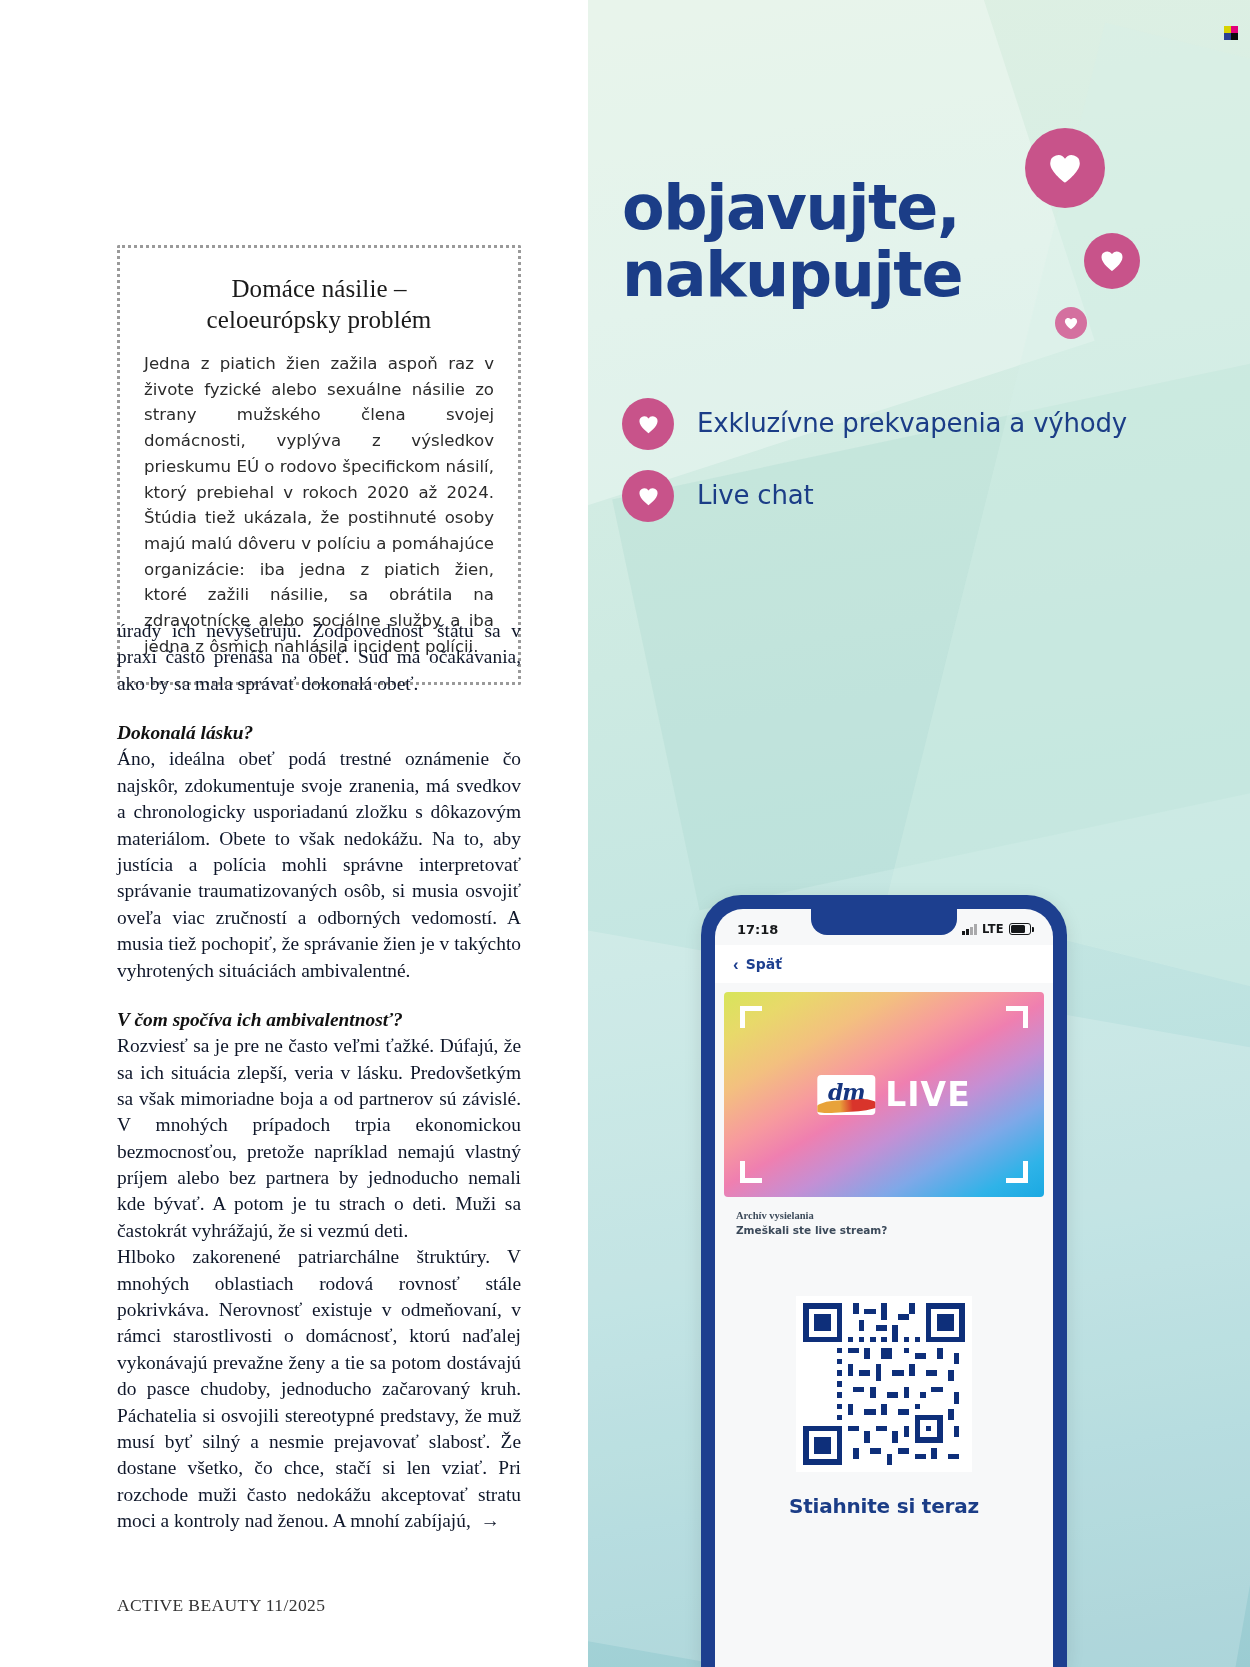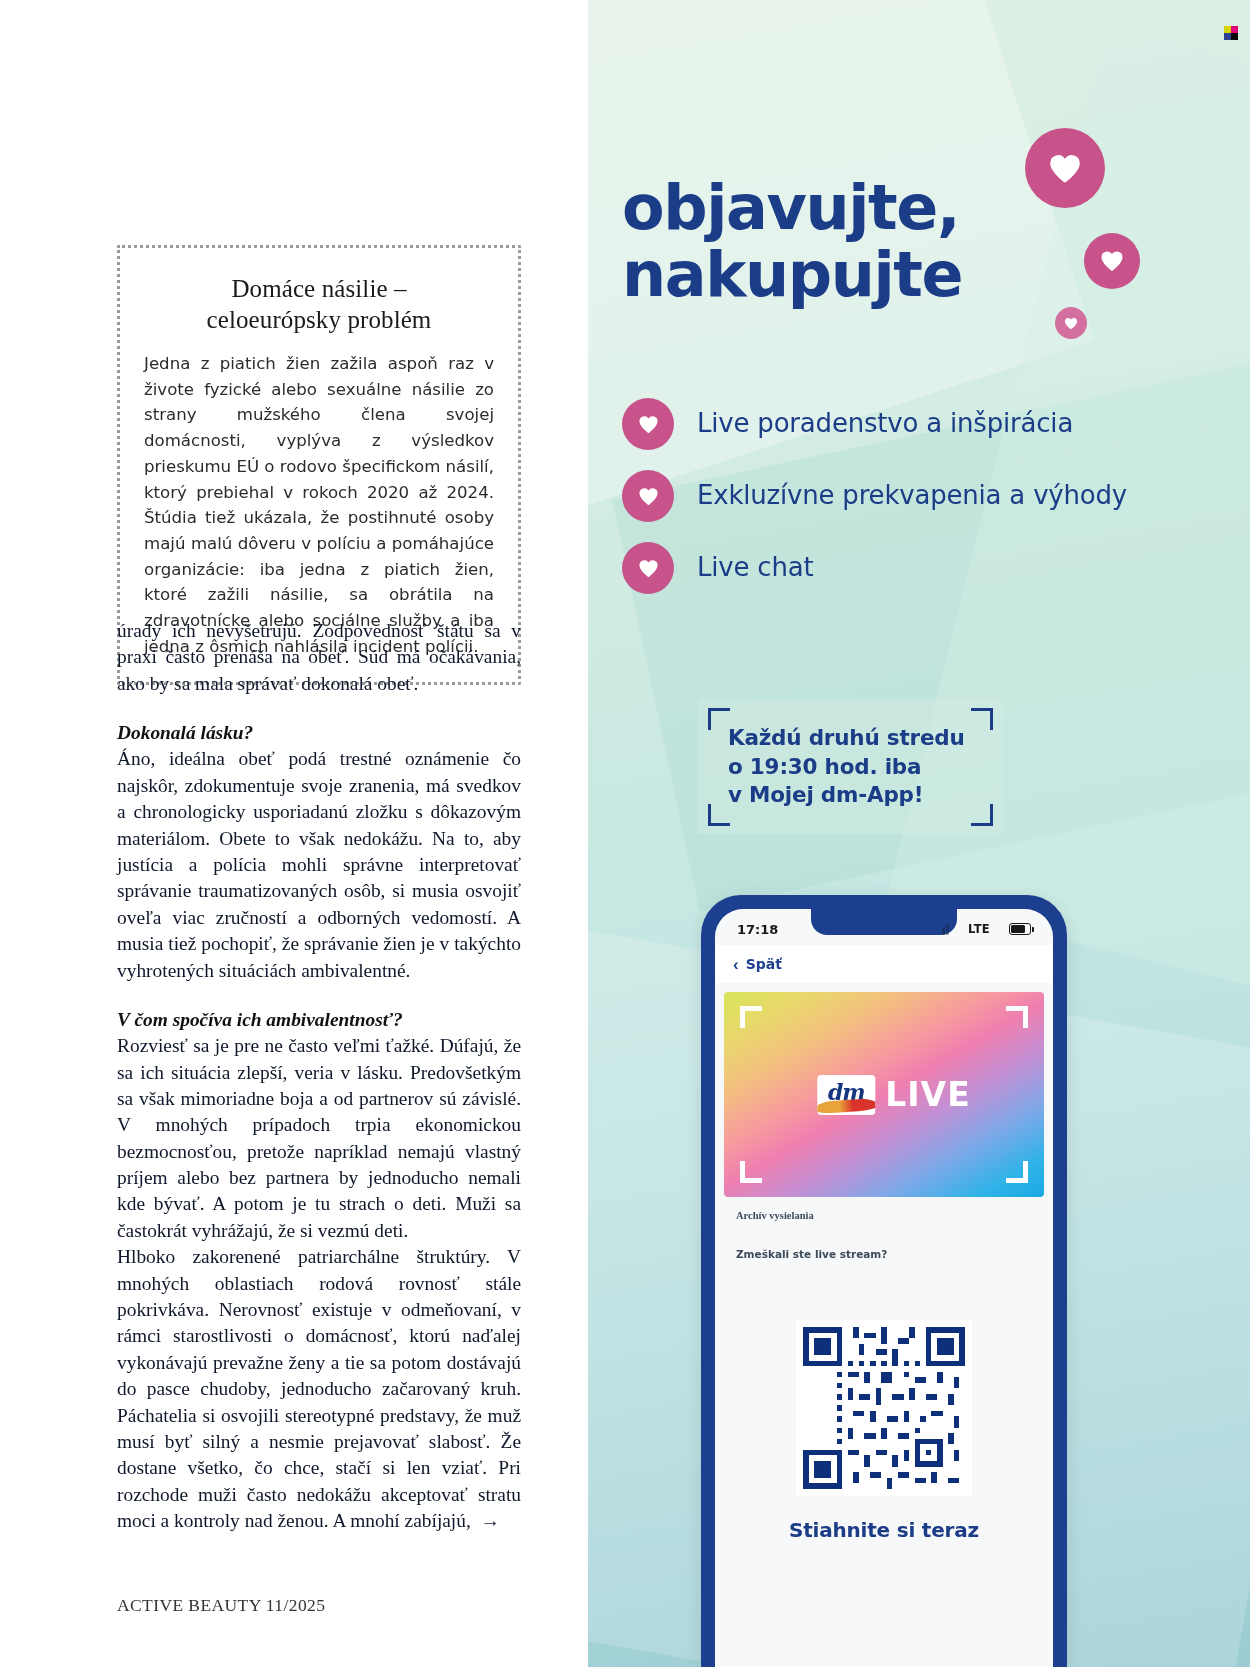--- a/index.html
+++ b/index.html
@@ -260,21 +260,21 @@
     color: #16181a;
   }
   .notch {
     position: absolute;
     left: 50%; top: 0;
     transform: translateX(-50%);
     width: 146px; height: 26px;
     background: #1d3f8f;
     border-radius: 0 0 16px 16px;
   }
-  .status-right { display: flex; align-items: center; gap: 19px; }
+  .status-right { display: flex; align-items: center; gap: 5px; }
   .sig-bars { display: flex; align-items: flex-end; gap: 1.5px; height: 11px; }
   .sig-bars i { width: 2.5px; background: #16181a; display: block; }
   .sig-bars i:nth-child(1){height:4px;}
   .sig-bars i:nth-child(2){height:6px;}
   .sig-bars i:nth-child(3){height:8px;opacity:.35;}
   .sig-bars i:nth-child(4){height:11px;opacity:.35;}
   .lte-label { font-size: 11.5px; font-weight: bold; letter-spacing: .3px; }
   .battery {
     width: 22px; height: 12px;
     border: 1.6px solid #16181a;
@@ -386,21 +386,20 @@
     font-weight: bold;
     color: #3c4a5a;
     line-height: 1.45;
   }
   .archive-sub {
     font-family: "DejaVu Sans", sans-serif;
     font-size: 10.5px;
     font-weight: bold;
     color: #3c4a5a;
     line-height: 1.45;
-    margin-top: 24px;
   }
 
   .qr-wrap {
     margin: 44px auto 0 auto;
     width: 176px; height: 176px;
     background: #ffffff;
     padding: 7px;
   }
   .qr-canvas { width: 100%; height: 100%; display: block; }
 
@@ -475,28 +474,20 @@
         </svg>
     </div>
     <div class="float-heart h3">
       <svg width="14" height="13" viewBox="0 0 24 22" aria-hidden="true">
           <path fill="#fff" d="M12 21S1.5 13.6 1.5 7.2A5.7 5.7 0 0 1 12 4.1 5.7 5.7 0 0 1 22.5 7.2C22.5 13.6 12 21 12 21z"></path>
         </svg>
     </div>
 
     <div class="benefit-list">
 
-      <div class="benefit-row">
-        <span class="benefit-bullet">
-          <svg width="21" height="19" viewBox="0 0 24 22" aria-hidden="true">
-              <path fill="#fff" d="M12 21S1.5 13.6 1.5 7.2A5.7 5.7 0 0 1 12 4.1 5.7 5.7 0 0 1 22.5 7.2C22.5 13.6 12 21 12 21z"></path>
-            </svg>
-        </span>
-        <span class="benefit-text">Live poradenstvo a inšpirácia</span>
-      </div>
 
 
       <div class="benefit-row">
         <span class="benefit-bullet">
           <svg width="21" height="19" viewBox="0 0 24 22" aria-hidden="true">
               <path fill="#fff" d="M12 21S1.5 13.6 1.5 7.2A5.7 5.7 0 0 1 12 4.1 5.7 5.7 0 0 1 22.5 7.2C22.5 13.6 12 21 12 21z"></path>
             </svg>
         </span>
         <span class="benefit-text">Exkluzívne prekvapenia a výhody</span>
       </div>
@@ -504,31 +495,20 @@
       <div class="benefit-row">
         <span class="benefit-bullet">
           <svg width="21" height="19" viewBox="0 0 24 22" aria-hidden="true">
               <path fill="#fff" d="M12 21S1.5 13.6 1.5 7.2A5.7 5.7 0 0 1 12 4.1 5.7 5.7 0 0 1 22.5 7.2C22.5 13.6 12 21 12 21z"></path>
             </svg>
         </span>
         <span class="benefit-text">Live chat</span>
       </div>
     </div>
 
-    <div class="schedule-card">
-      <span class="brk tl"></span>
-      <span class="brk tr"></span>
-      <span class="brk bl"></span>
-      <span class="brk br"></span>
-      <div class="schedule-text">
-        <span>Každú druhú stredu</span><br>
-        <span>o 19:30 hod. iba</span><br>
-        <span>v Mojej dm-App!</span>
-      </div>
-    </div>
 
     <div class="phone">
       <div class="phone-screen">
 
         <div class="status-bar">
           <span class="notch"></span>
           <span>17:18</span>
           <span class="status-right">
             <span class="sig-bars">
                 <i></i>

